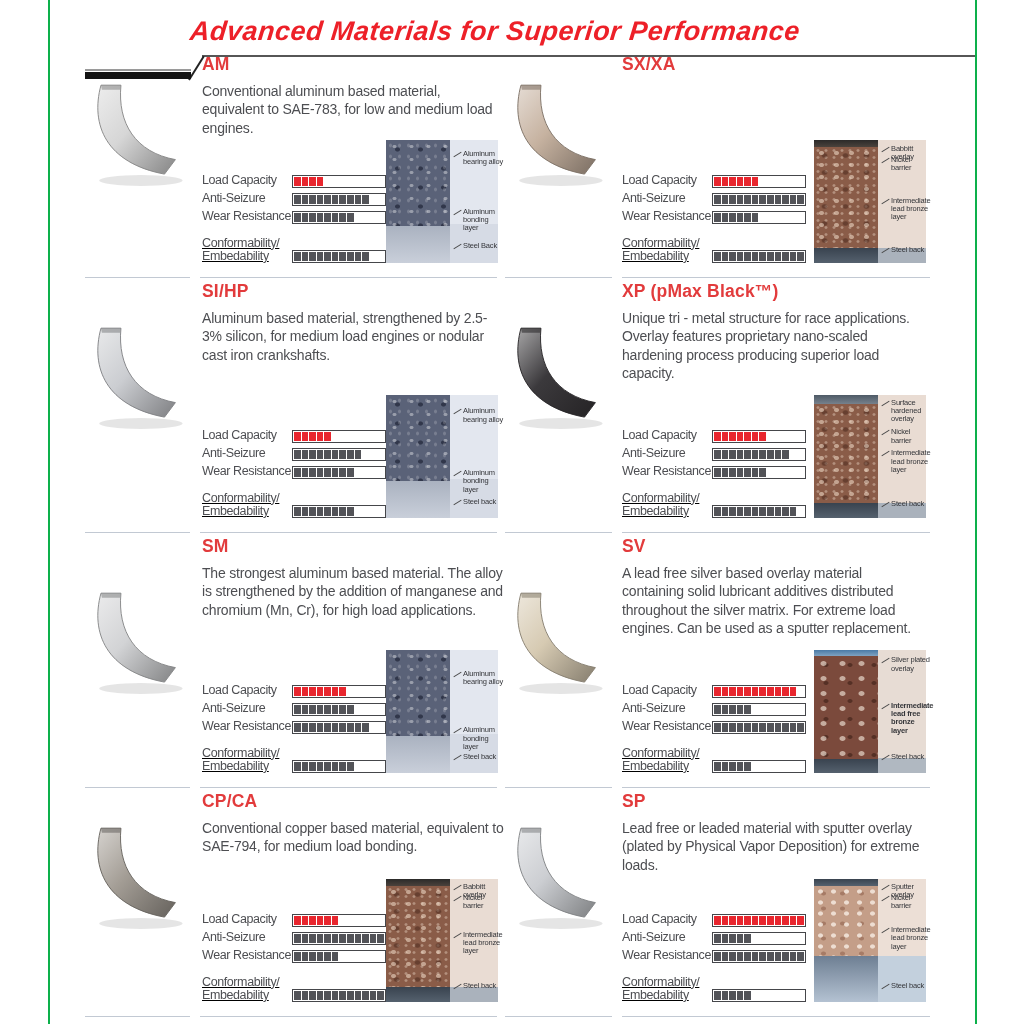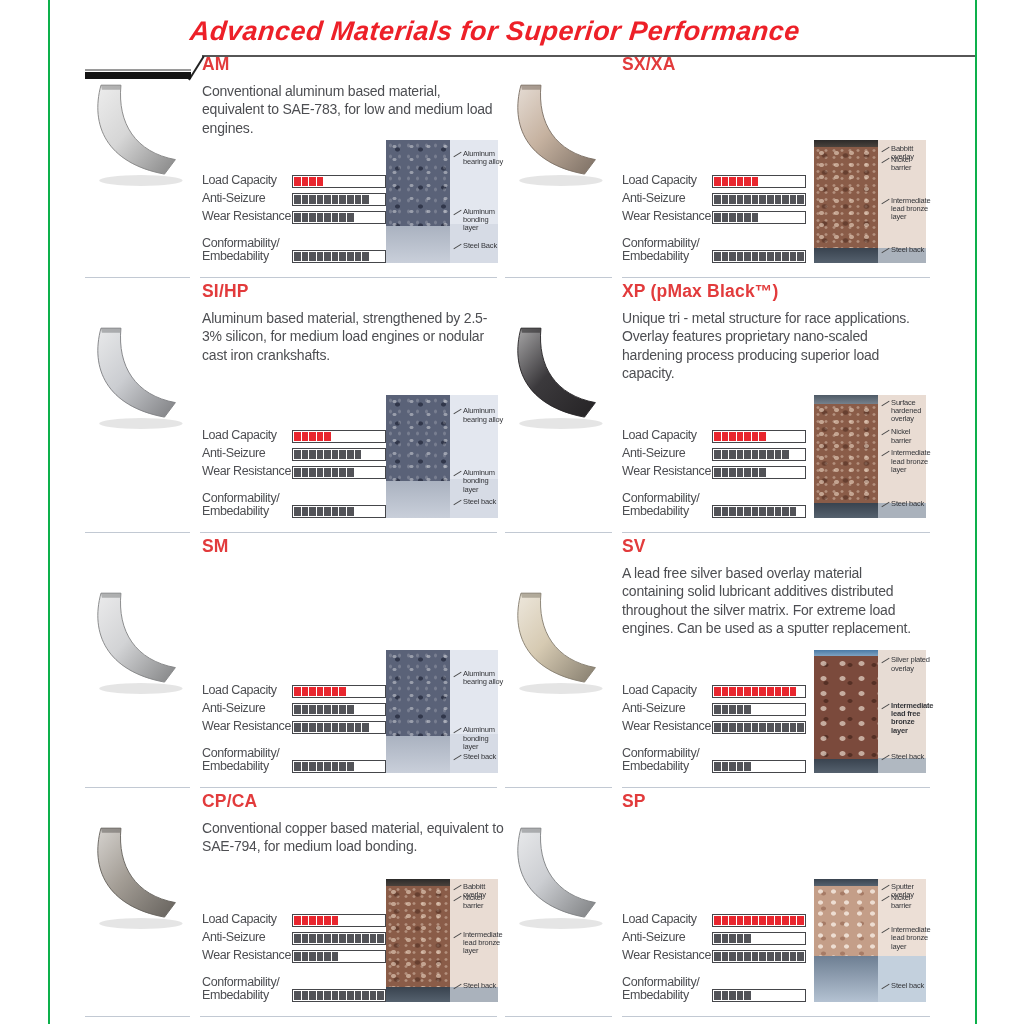--- a/index.html
+++ b/index.html
@@ -26,21 +26,21 @@
   .rule-bar{position:absolute;left:85px;top:69px;width:106px;height:10px;
             background:linear-gradient(180deg,#9a9a9a 0 2px,#fff 2px 3px,#131313 3px 10px);}
   .material-section{position:absolute;box-sizing:border-box;}
   .bearing{position:absolute;left:-4px;}
   .sec-title{position:absolute;left:117px;top:-6px;margin:0;color:var(--header-red);
              font-size:17.5px;font-weight:700;letter-spacing:.2px;}
   .sec-desc{position:absolute;left:117px;top:22px;margin:0;width:304px;color:var(--text);
             font-size:14px;line-height:1.32;letter-spacing:-.2px;}
   .ratings{position:absolute;left:117px;bottom:14px;width:200px;margin-top:20px;}
   .rating-row{display:flex;align-items:center;height:18px;}
-  .rating-row.ce{height:34px;margin-top:3px;align-items:flex-end;}
+  .rating-row.ce{height:34px;margin-top:3px;align-items:flex-end;text-decoration:underline;}
   .rating-label{width:90px;flex:0 0 90px;color:var(--text);font-size:12.5px;letter-spacing:-.4px;
                 line-height:1.05;}
   .rating-row.ce .rating-label{padding-bottom:0px;}
   .bar{width:94px;height:13px;border:1px solid var(--bar-border);background:#fff;
        box-sizing:border-box;display:flex;gap:1px;padding:1px;}
   .bar .seg{flex:1;background:#fff;}
   .bar .seg.fill{background:var(--bar-dark);}
   .bar .seg.fill.red{background:var(--red);}
   .cross-section{position:absolute;right:4px;bottom:14px;width:112px;height:123px;}
   .cs-pale{position:absolute;inset:0;}
@@ -485,20 +485,21 @@
                 <stop offset="0" stop-color="#ebebec"></stop>
                 <stop offset="0.45" stop-color="#d2d3d5"></stop>
                 <stop offset="1" stop-color="#828384"></stop>
               </linearGradient>
             </defs>
             <ellipse cx="66" cy="109" rx="46" ry="6" fill="#888" opacity="0.22"></ellipse>
             <path d="M22,4 C10,48 28,90 92,102 L104,86 C60,78 40,46 44,4 Z" fill="url(#bg4)" stroke="#828384" stroke-width="1"></path>
             <path d="M22,4 L44,4 L43,9 L23,9 Z" fill="#828384" opacity="0.55"></path>
           </svg></div>
     <h2 class="sec-title">SM</h2>
+    <p class="sec-desc">The strongest aluminum based material. The alloy is strengthened by the addition of manganese and chromium (Mn, Cr), for high load applications.</p>
     <div class="ratings">
           <div class="rating-row">
             <span class="rating-label">Load Capacity</span>
             <div class="bar">
               <div class="seg fill red"></div>
               <div class="seg fill red"></div>
               <div class="seg fill red"></div>
               <div class="seg fill red"></div>
               <div class="seg fill red"></div>
               <div class="seg fill red"></div>
@@ -775,20 +776,21 @@
                 <stop offset="0" stop-color="#e8e9eb"></stop>
                 <stop offset="0.45" stop-color="#ccced2"></stop>
                 <stop offset="1" stop-color="#7e8082"></stop>
               </linearGradient>
             </defs>
             <ellipse cx="66" cy="109" rx="46" ry="6" fill="#888" opacity="0.22"></ellipse>
             <path d="M22,4 C10,48 28,90 92,102 L104,86 C60,78 40,46 44,4 Z" fill="url(#bg7)" stroke="#7e8082" stroke-width="1"></path>
             <path d="M22,4 L44,4 L43,9 L23,9 Z" fill="#7e8082" opacity="0.55"></path>
           </svg></div>
     <h2 class="sec-title">SP</h2>
+    <p class="sec-desc">Lead free or leaded material with sputter overlay (plated by Physical Vapor Deposition) for extreme loads.</p>
     <div class="ratings">
           <div class="rating-row">
             <span class="rating-label">Load Capacity</span>
             <div class="bar">
               <div class="seg fill red"></div>
               <div class="seg fill red"></div>
               <div class="seg fill red"></div>
               <div class="seg fill red"></div>
               <div class="seg fill red"></div>
               <div class="seg fill red"></div>

